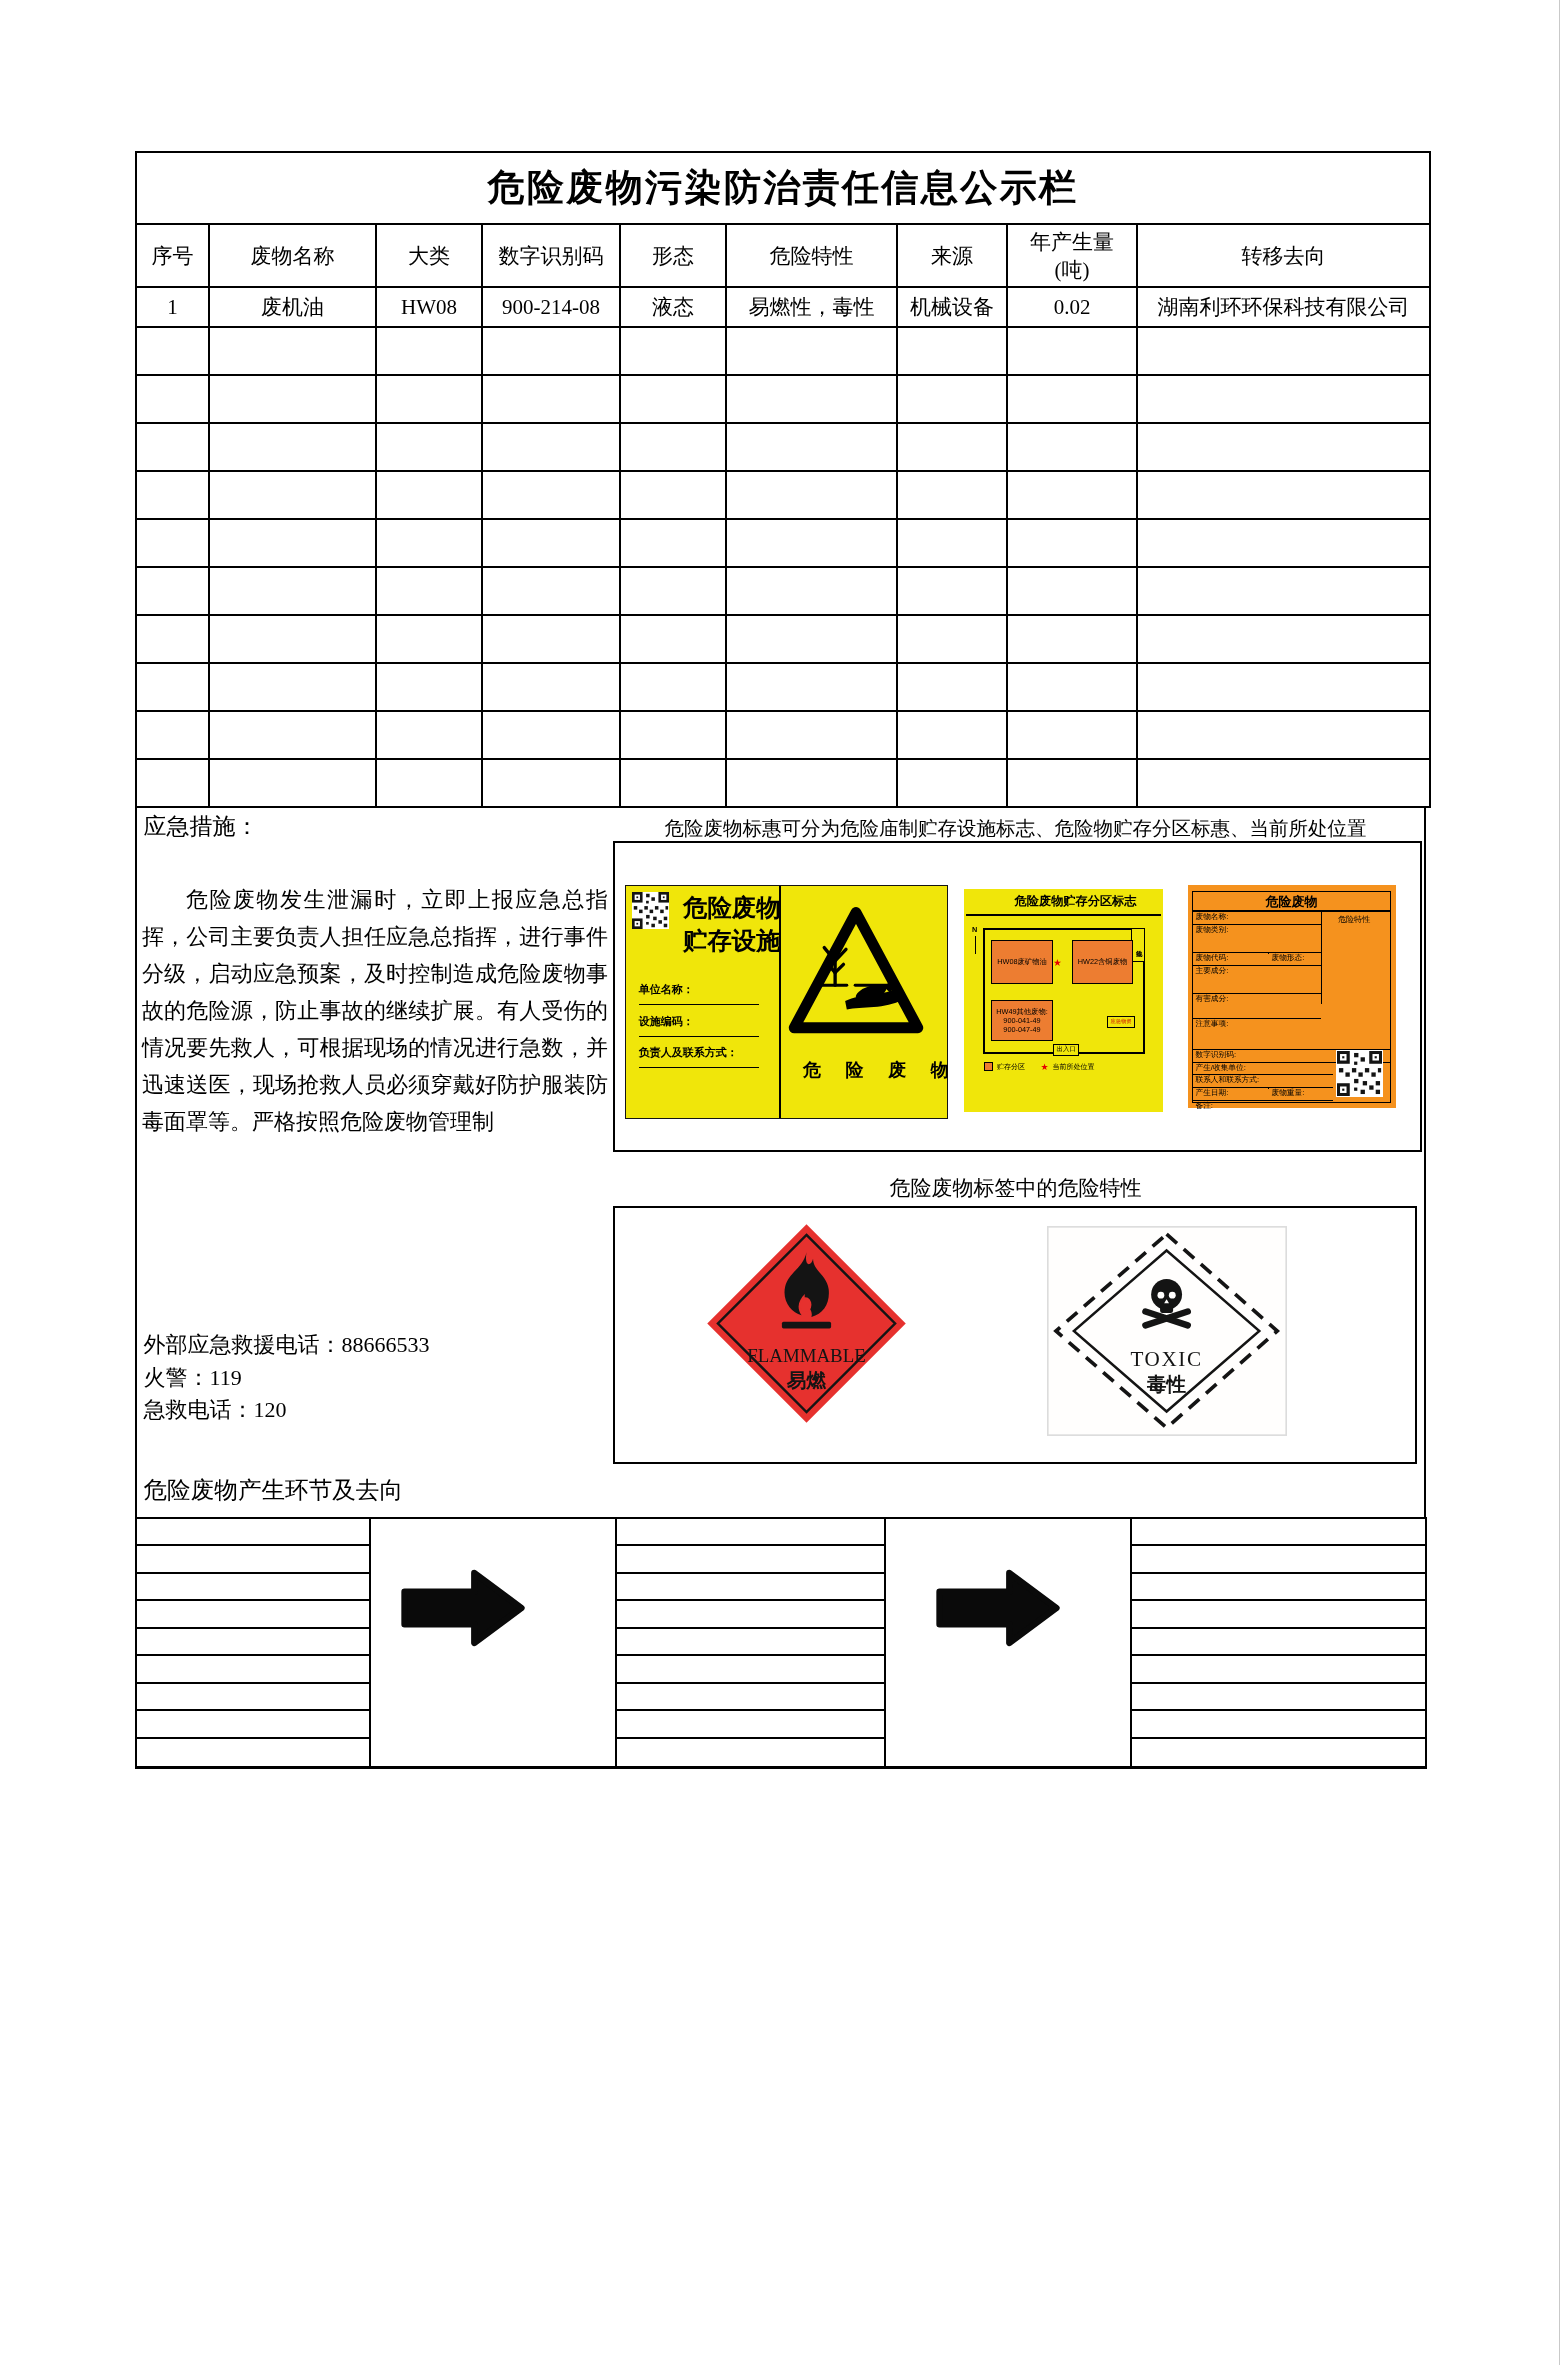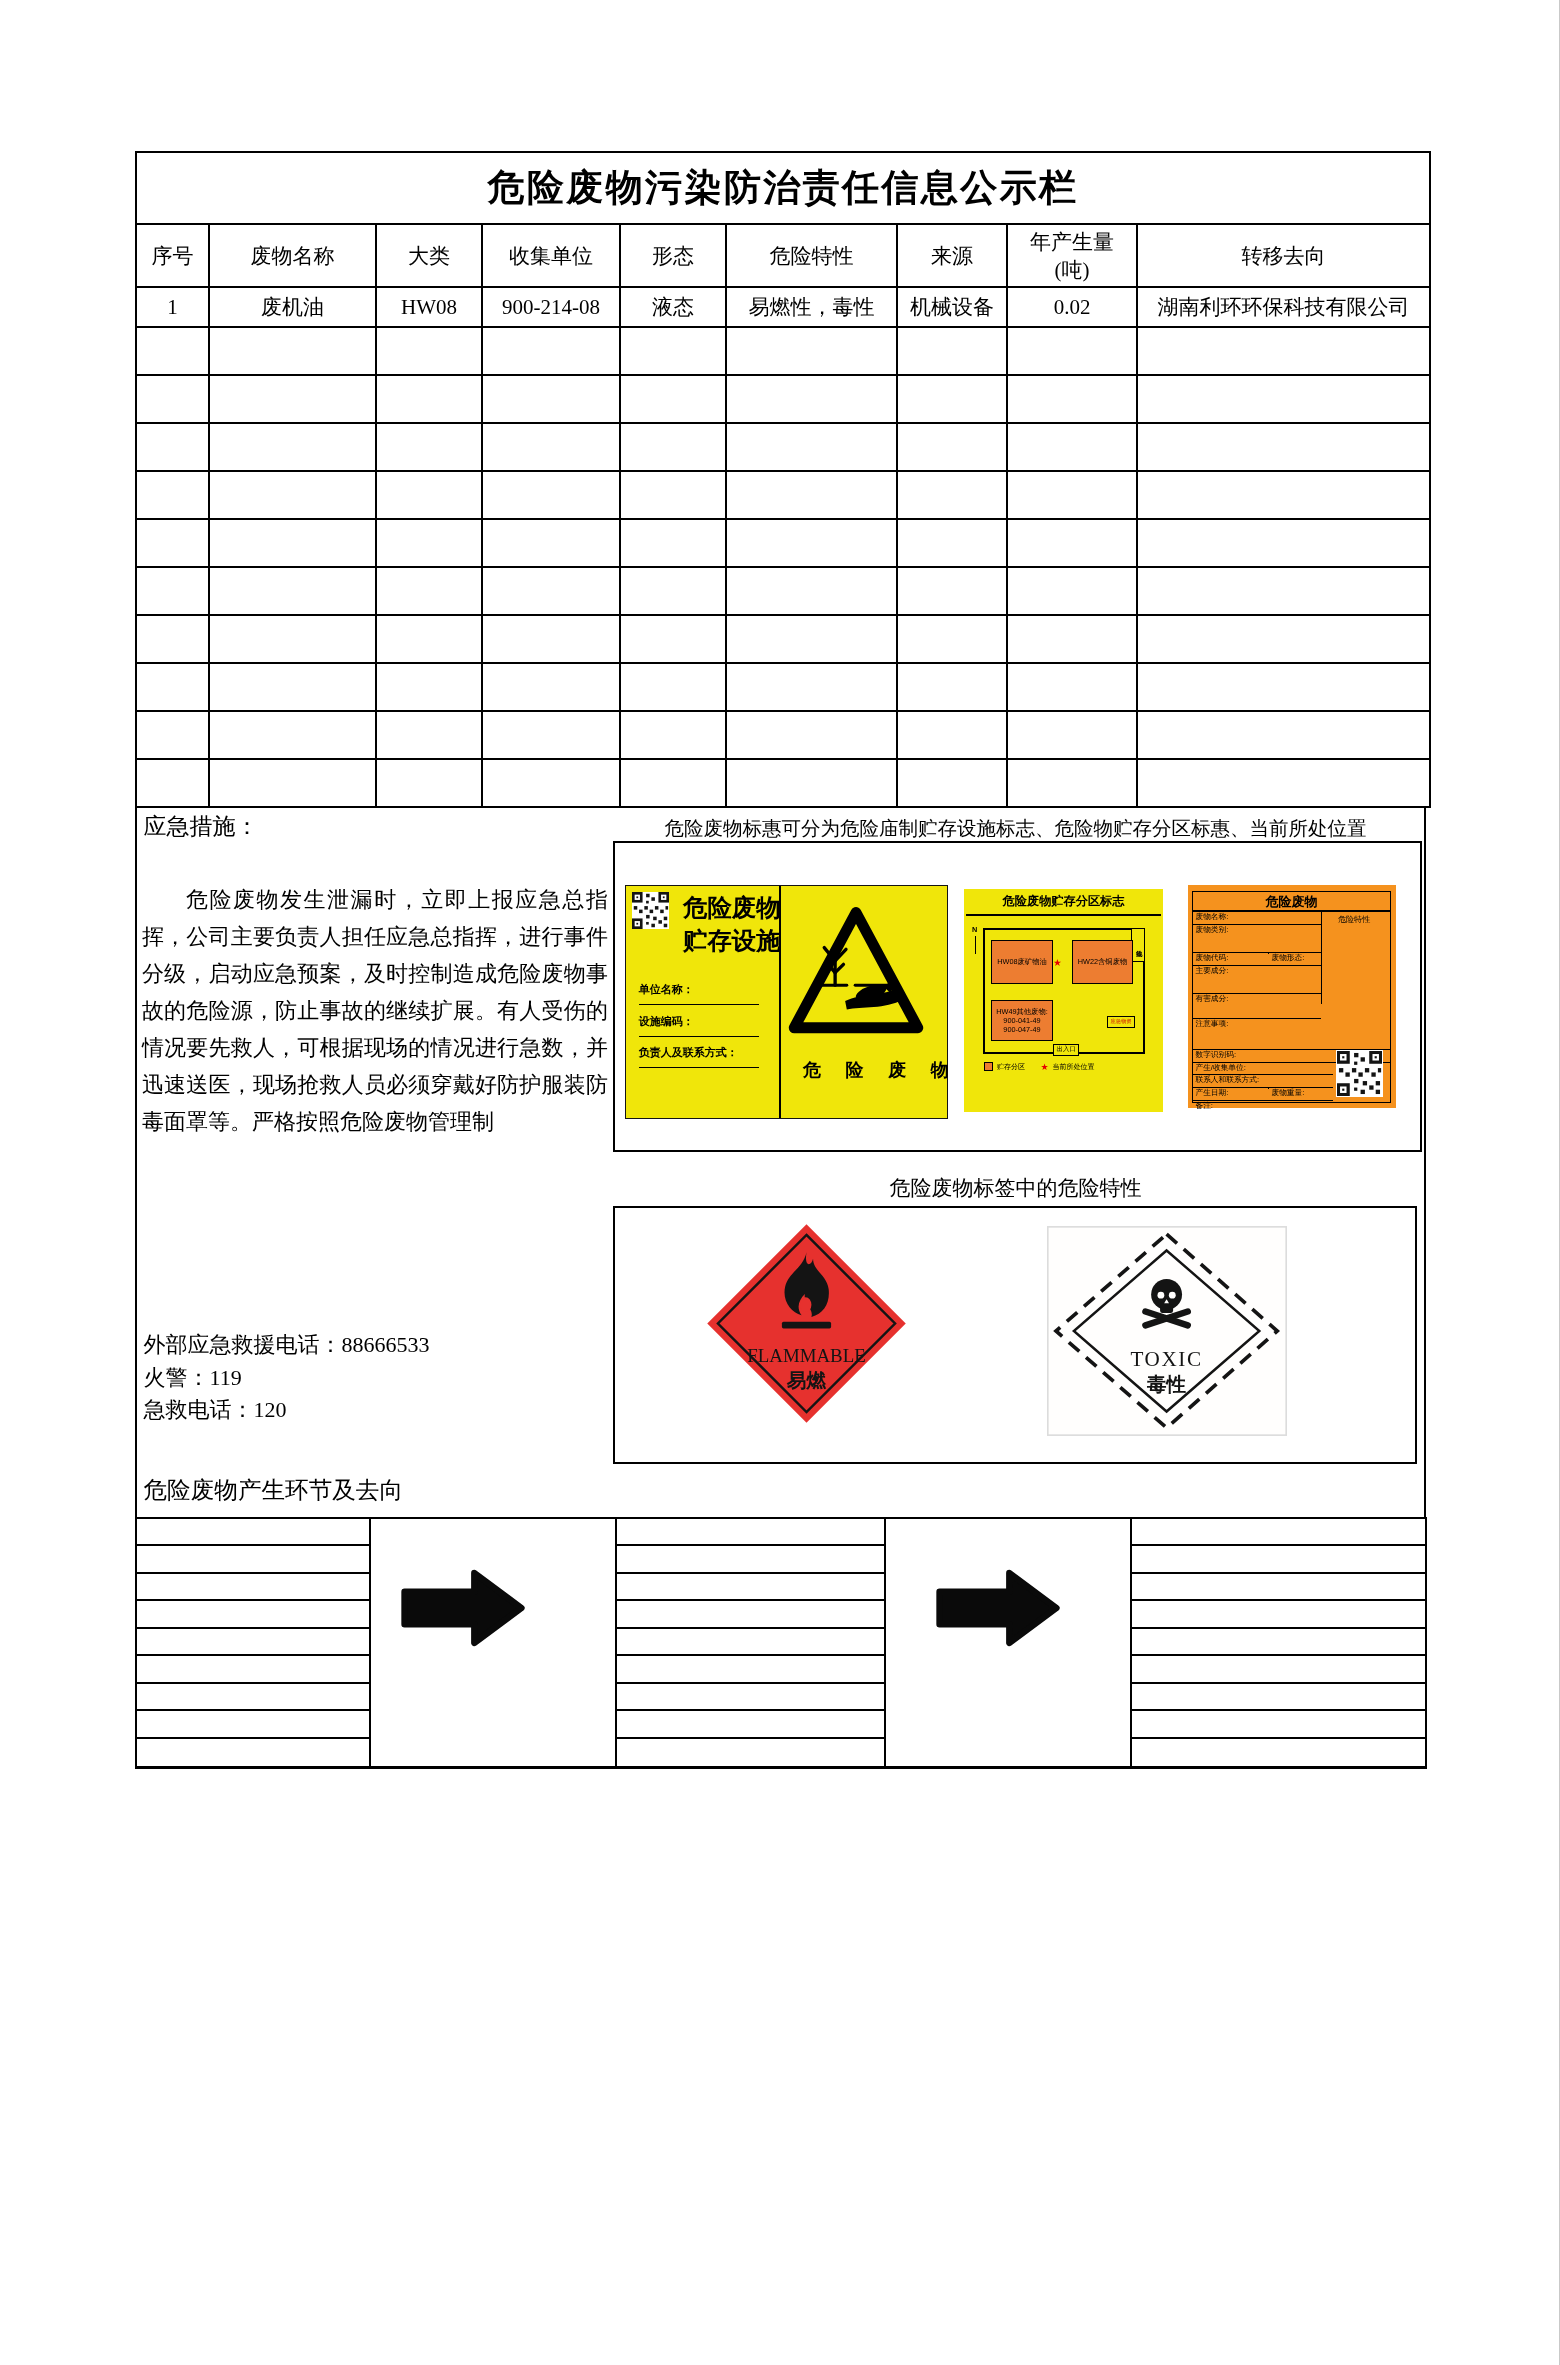--- a/index.html
+++ b/index.html
@@ -36,21 +36,21 @@
   .l1-field{position:absolute;left:13px;font-size:11px;font-weight:bold;}
   .l1-line{position:absolute;left:13px;width:120px;border-bottom:1.6px solid #000;}
   .l1-div{position:absolute;left:153px;top:0;bottom:0;border-left:2.4px solid #000;}
   .l1-sign{position:absolute;left:159px;top:18px;width:142px;height:134px;}
   .l1-signtext{position:absolute;left:155px;width:166px;top:172px;text-align:center;
                font-size:18px;font-weight:bold;letter-spacing:9.8px;padding-left:17px;}
 
   
   .lbl2{position:absolute;left:349px;top:46px;width:199px;height:223px;background:#F0E60A;
         font-family:"Liberation Sans","DejaVu Sans",sans-serif;}
-  .l2-title{position:absolute;top:4.9px;left:0;width:100%;text-align:center;font-size:12.2px;font-weight:bold;}
+  .l2-title{position:absolute;top:4.9px;left:12px;width:100%;text-align:center;font-size:12.2px;font-weight:bold;}
   .l2-hr{position:absolute;top:25px;left:2.4px;right:2.4px;border-top:2.4px solid #000;}
   .l2-map{position:absolute;left:18.7px;top:39px;width:158px;height:122px;border:2px solid #000;}
   .l2-n{position:absolute;left:8.1px;top:36px;font-size:7.3px;font-weight:bold;}
   .l2-nline{position:absolute;left:10.6px;top:47px;height:18px;border-left:1.2px solid #000;}
   .l2-pool{position:absolute;left:167px;top:39px;width:12.2px;height:32.5px;border:1.2px solid #000;
            background:#F0E60A;font-size:6.5px;writing-mode:vertical-rl;text-align:center;line-height:10.6px;}
   .l2-box{position:absolute;background:#ED7D31;border:1.6px solid #000;display:flex;align-items:center;
           justify-content:center;text-align:center;font-size:7.3px;line-height:9px;}
   .l2-star{position:absolute;color:#E60000;font-size:9.8px;}
   .l2-sup{position:absolute;left:143px;top:127px;width:26px;height:10.6px;border:1.2px solid #000;
@@ -121,21 +121,21 @@
           <col style="width:293px">
     </colgroup>
     <tbody>
           <tr>
       <td colspan="9" class="title-cell">危险废物污染防治责任信息公示栏</td>
     </tr>
     <tr>
       <td class="hc">序号</td>
       <td class="hc">废物名称</td>
       <td class="hc">大类</td>
-      <td class="hc">收集单位</td>
+      <td class="hc">数字识别码</td>
       <td class="hc">形态</td>
       <td class="hc">危险特性</td>
       <td class="hc">来源</td>
       <td class="hc">年产生量
 (吨)</td>
       <td class="hc">转移去向</td>
     </tr>
     <tr>
       <td class="dc">1</td>
       <td class="dc">废机油</td>

